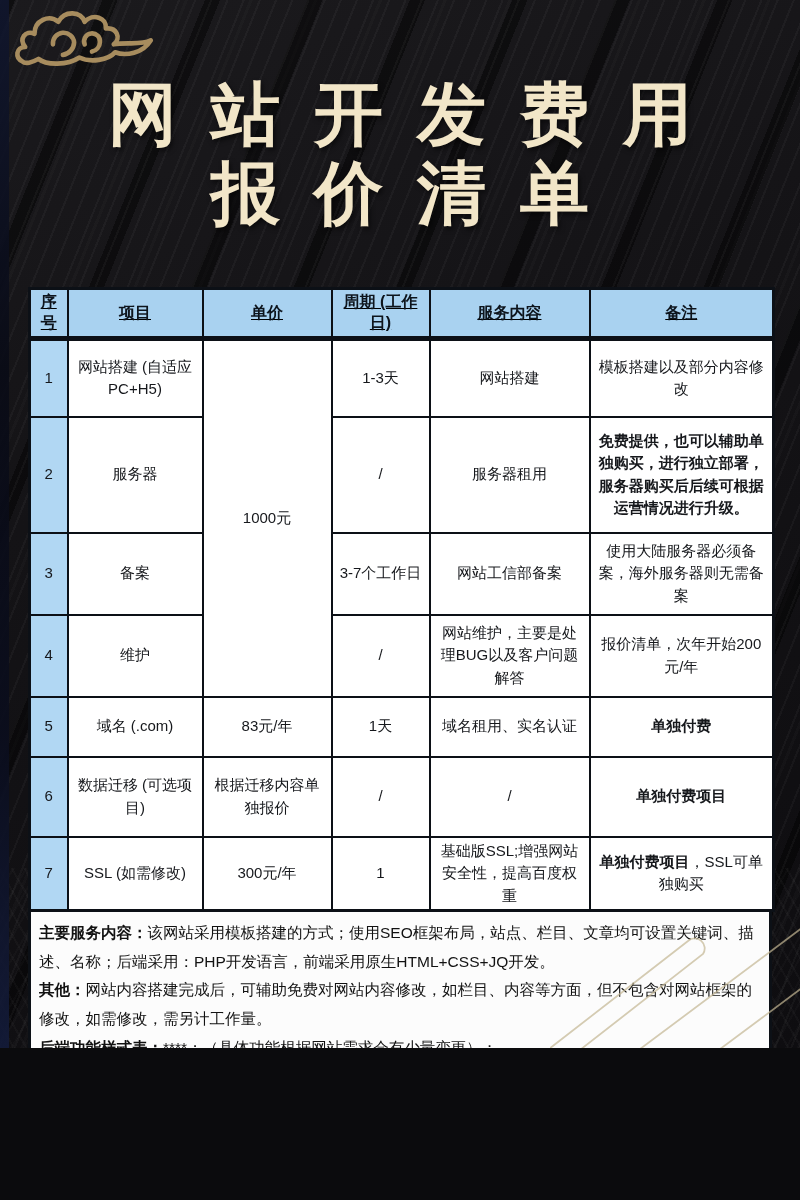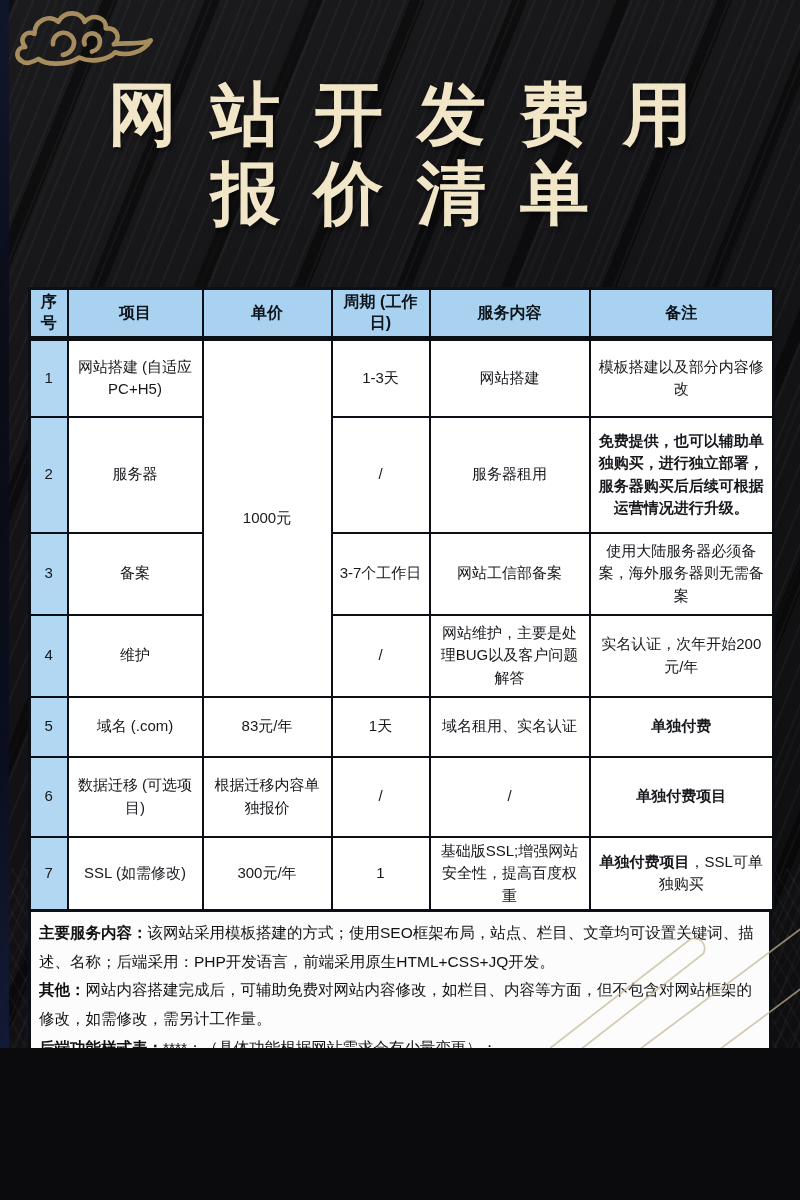--- a/index.html
+++ b/index.html
@@ -55,21 +55,21 @@
     padding: 2px 5px; line-height: 1.5;
     background: #ffffff; word-break: break-word; overflow: hidden;
   }
   .pricing thead th {
     background: #a9d2f0; color: #0d141c;
     font-weight: bold; font-size: 16px;
     border-bottom: 5px solid #0c1016;
     line-height: 1.3;
   }
   .pricing td.idx { background: #b1d7f3; }
-  tr.hrow { height: 50px; }
+  tr.hrow { height: 50px; text-decoration: underline; }
   tr.r1 { height: 78px; }
   tr.r2 { height: 116px; }
   tr.r3 { height: 82px; }
   tr.r4 { height: 82px; }
   tr.r5 { height: 60px; }
   tr.r6 { height: 80px; }
   tr.r7 { height: 60px; }
   .note-left { text-align: left; font-weight: bold; }
   .note-bold { font-weight: bold; }
   .pricing td b { font-weight: bold; }
@@ -146,21 +146,21 @@
           <td>备案</td>
           <td>3-7个工作日</td>
           <td>网站工信部备案</td>
           <td>使用大陆服务器必须备案，海外服务器则无需备案</td>
         </tr>
         <tr class="r4">
           <td class="idx">4</td>
           <td>维护</td>
           <td>/</td>
           <td>网站维护，主要是处理BUG以及客户问题解答</td>
-          <td>实名认证，次年开始200元/年</td>
+          <td>报价清单，次年开始200元/年</td>
         </tr>
         <tr class="r5">
           <td class="idx">5</td>
           <td>域名 (.com)</td>
           <td>83元/年</td>
           <td>1天</td>
           <td>域名租用、实名认证</td>
           <td class="note-bold">单独付费</td>
         </tr>
         <tr class="r6">

